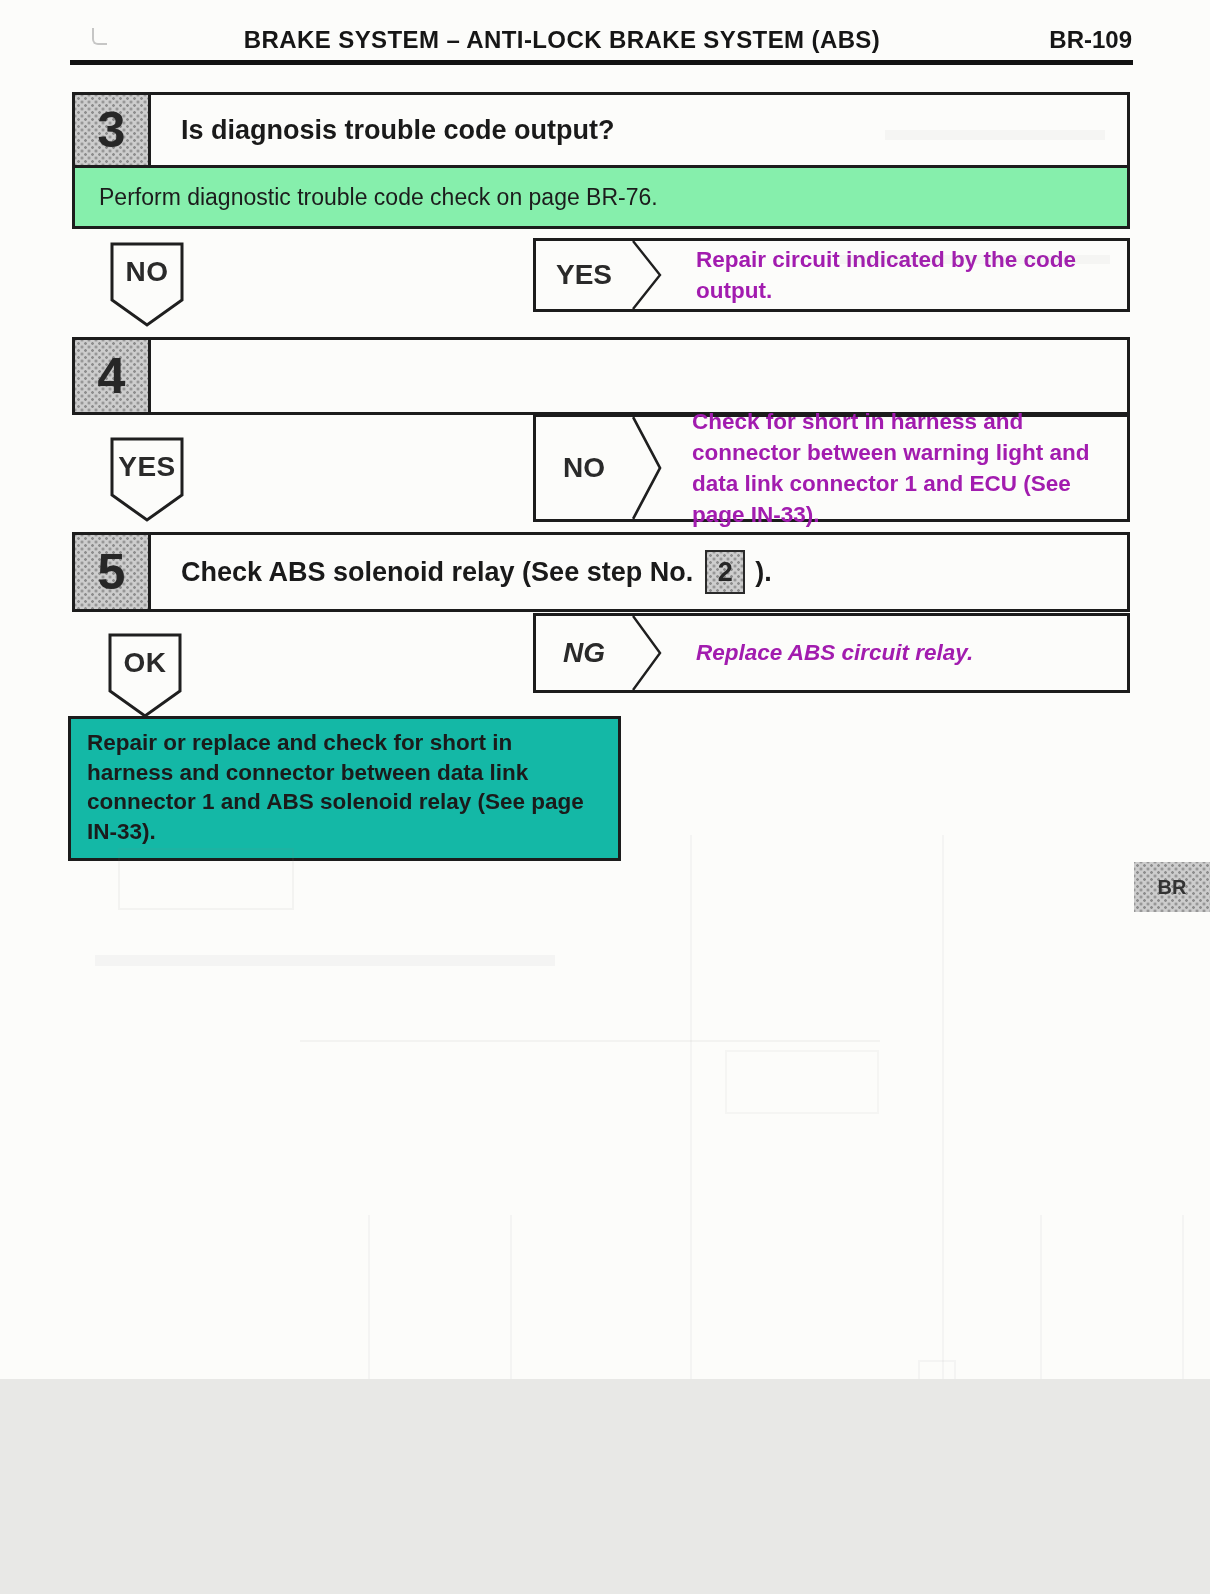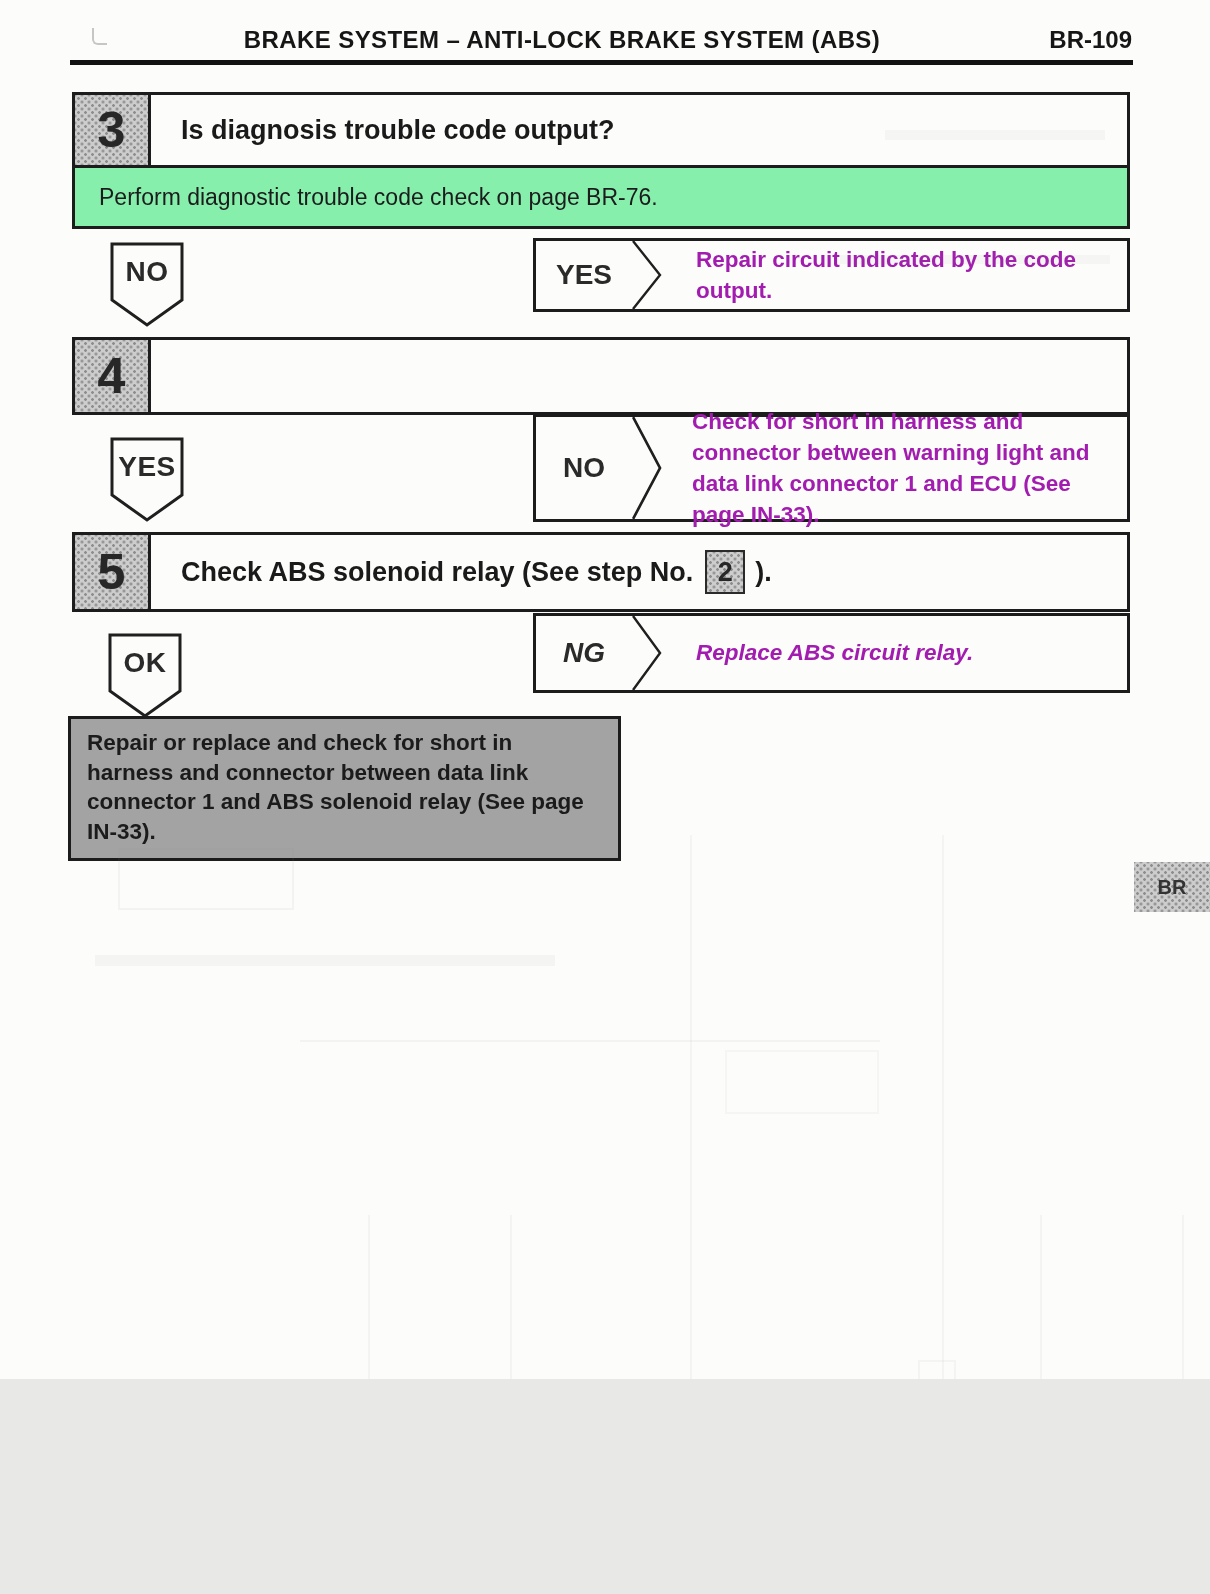--- a/index.html
+++ b/index.html
@@ -88,21 +88,21 @@
   .branch-chev{flex:0 0 30px;align-self:stretch;}
   .branch-chev svg{display:block;width:30px;height:100%;}
   .branch-action{
     flex:1;display:flex;align-items:center;
     padding:8px 14px 8px 34px;
     font-size:22.5px;font-weight:bold;color:#a21caf;line-height:1.38;
   }
   
   .conclusion{
     position:absolute;left:68px;top:716px;width:553px;
-    border:3px solid #1c1c1c;background:#a3a3a3;box-sizing:border-box;
+    border:3px solid #1c1c1c;background:#14b8a6;box-sizing:border-box;
     padding:9px 16px 11px 16px;
     font-size:22.5px;font-weight:bold;color:#1b1b1b;line-height:1.32;
   }
   
   .side-tab{
     position:absolute;left:1134px;top:862px;width:76px;height:50px;
     display:flex;align-items:center;justify-content:center;
     font-size:20px;font-weight:bold;color:#333;
   }
   

